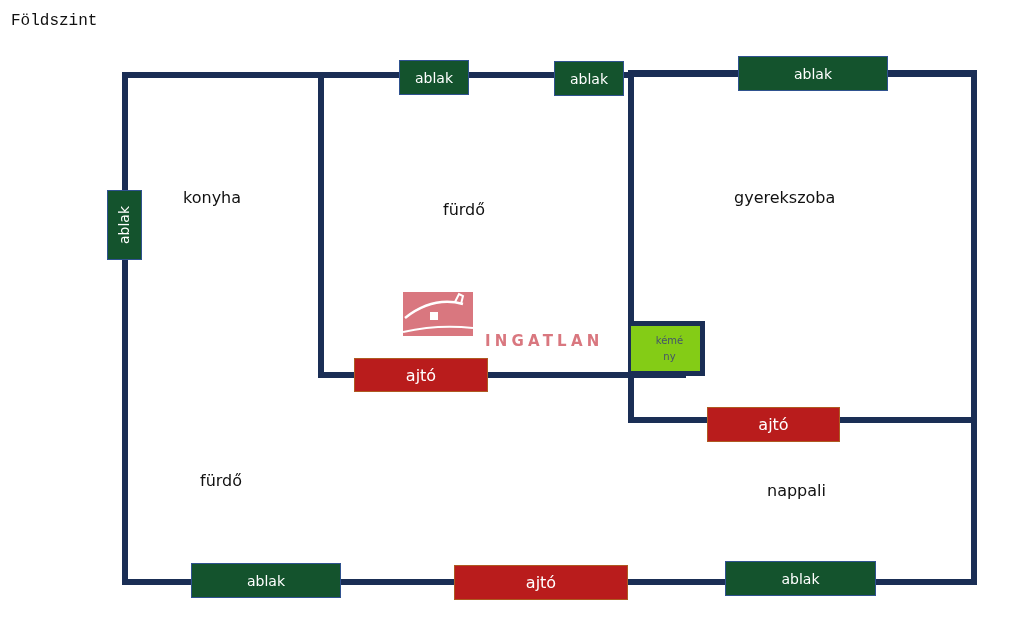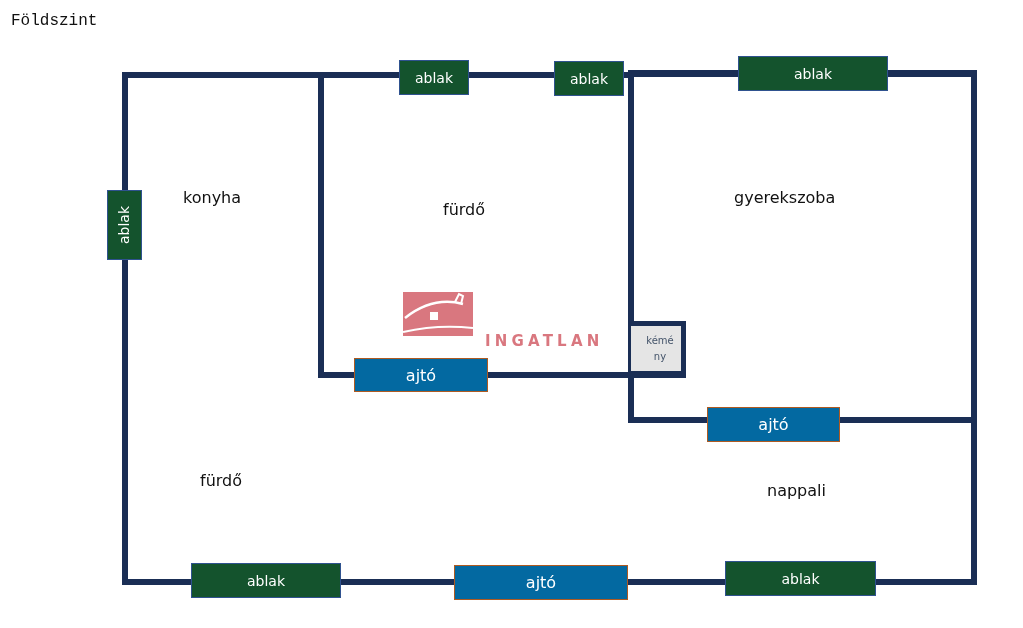--- a/index.html
+++ b/index.html
@@ -3,27 +3,27 @@
   <meta charset="utf-8">
   <style>
     html, body { margin:0; padding:0; background:#ffffff; }
     body { width:1023px; height:628px; position:relative; overflow:hidden;
            font-family:"DejaVu Sans", sans-serif; }
     .title { position:absolute; left:11px; top:12px; font-size:16px; color:#111;font-family:Liberation Mono, monospace; }
     .wall { position:absolute; background:#1a2e55; }
     .win { position:absolute; background:#14532d; border:1px solid #2f528f;
            color:#fff; font-size:14px; display:flex; align-items:center; justify-content:center;
            box-sizing:border-box; }
-    .door { position:absolute; background:#0369a1; border:1px solid #ae5a21;
+    .door { position:absolute; background:#b91c1c; border:1px solid #ae5a21;
             color:#fff; font-size:16px; display:flex; align-items:center; justify-content:center;
             box-sizing:border-box; }
     .room { position:absolute; font-size:16px; color:#111; }
     .vert span { transform:rotate(-90deg); white-space:nowrap; display:inline-block; }
-    .chimney { position:absolute; left:631px; top:321px; width:55px; height:55px;
-               border:5px solid #1a2e55; border-left:none; box-sizing:border-box; background:#e5e5e5;
+    .chimney { position:absolute; left:631px; top:321px; width:74px; height:55px;
+               border:5px solid #1a2e55; border-left:none; box-sizing:border-box; background:#84cc16;
                display:flex; align-items:center; justify-content:center; text-align:center;
                font-size:10px; color:#44546a; line-height:16px; padding-left:8px; }
     .logo { position:absolute; left:403px; top:289px; width:220px; height:50px; }
     .logo-house { position:absolute; left:0; top:3px; width:70px; height:44px; background:#d9777f; }
     .logo-balla { position:absolute; left:80px; top:-4px; font-family:"DejaVu Sans", sans-serif;
                   font-weight:bold; font-size:36px; color:#5b92c8; letter-spacing:1px; }
     .logo-ingatlan { position:absolute; left:82px; top:30px; font-family:"DejaVu Sans", sans-serif;
                      font-weight:bold; font-size:15px; color:#d9777f; letter-spacing:4.2px;margin-top:13px; }
   </style>
 </head>

